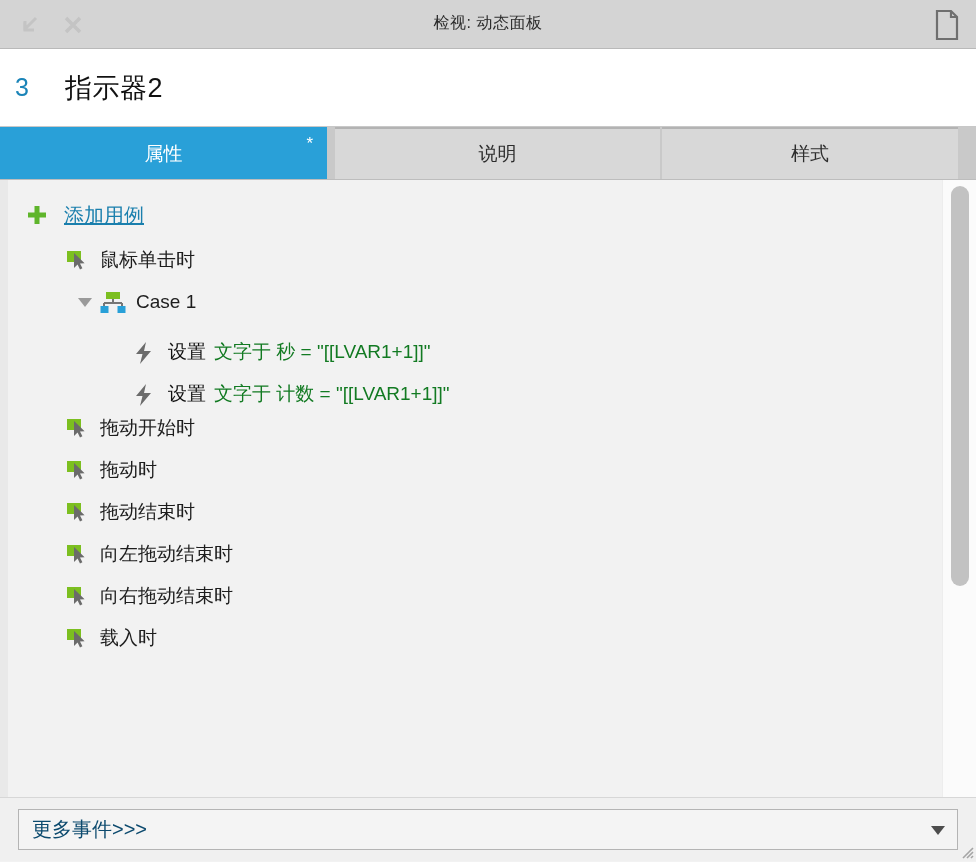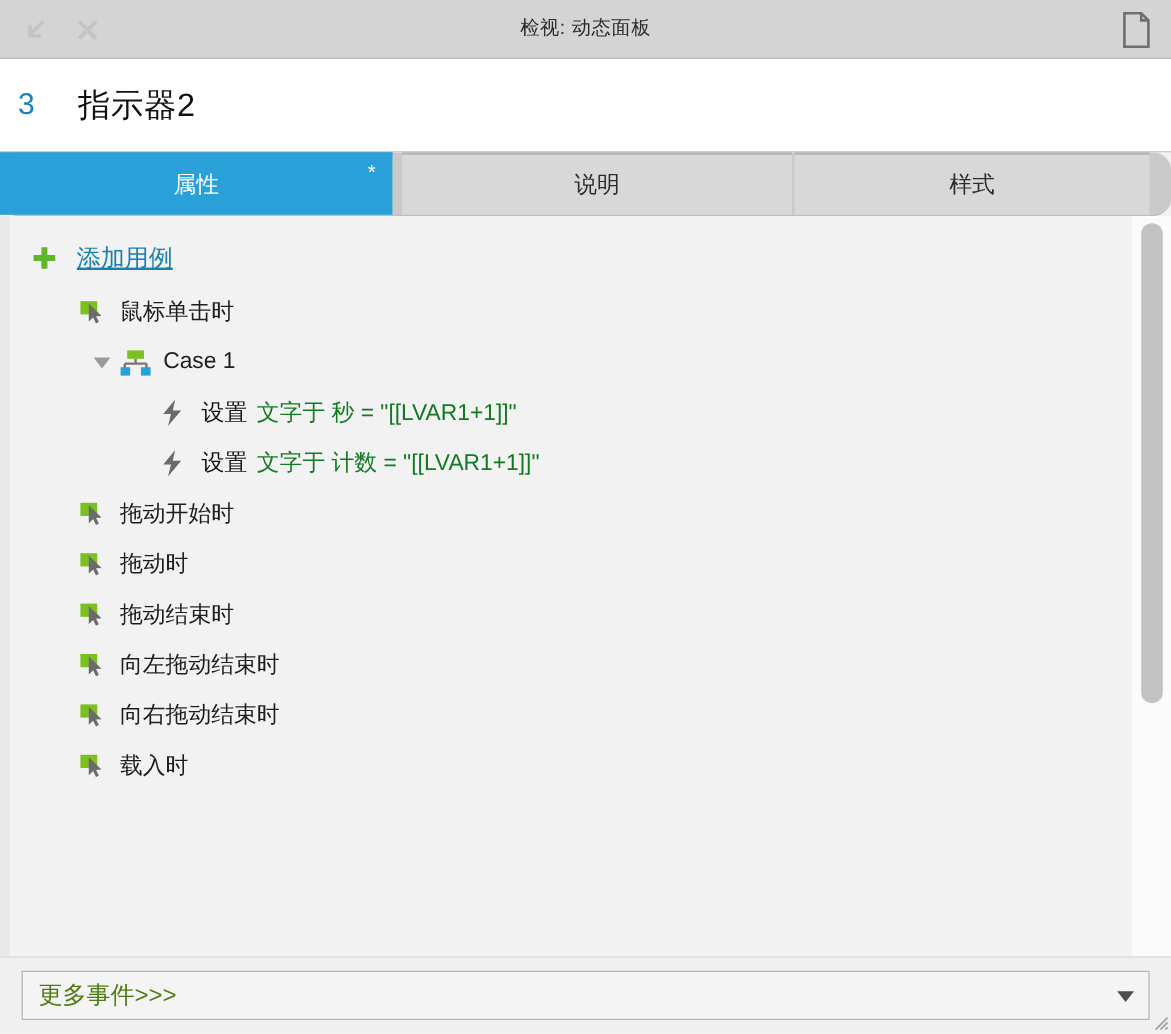--- a/index.html
+++ b/index.html
@@ -70,21 +70,20 @@
     letter-spacing: 0.5px;
   }
 
   
   .tabs {
     display: flex;
     height: 53px;
     background: #c9c9c9;
     border-bottom: 1px solid #bdbdbd;
     box-sizing: border-box;
-    border-radius: 15px;
   }
   .tab {
     position: relative;
     flex: 0 0 auto;
     display: flex;
     align-items: center;
     justify-content: center;
     font-size: 19px;
     color: #2d2d2d;
     background: #d8d8d8;
@@ -154,21 +153,21 @@
     color: #1a7fad;
     text-decoration: underline;
     font-size: 20px;
     padding-left: 12px;
   }
 
   
   .ind1 { padding-left: 28px; }
   .ind2 { padding-left: 28px; }
   .ind3 { padding-left: 64px; }
-  .ind4 { padding-left: 122px; }
+  .ind4 { padding-left: 122px; align-items: flex-end; }
 
   .green { color: #127a22; }
   .black { color: #111; }
   svg { display: block; }
 
   
   .scrollbar {
     position: absolute;
     top: 0; right: 0;
     width: 34px;
@@ -201,21 +200,21 @@
   .dropdown {
     position: relative;
     height: 41px;
     background: #f4f4f4;
     border: 1px solid #b4b4b4;
     box-sizing: border-box;
     display: flex;
     align-items: center;
     padding-left: 13px;
     font-size: 20px;
-    color: #4d7c0f;
+    color: #0c4a6e;
     cursor: pointer;
   }
   .dd-arrow {
     position: absolute;
     right: 12px;
     top: 50%;
     margin-top: -4px;
     width: 0; height: 0;
     border-left: 7px solid transparent;
     border-right: 7px solid transparent;

